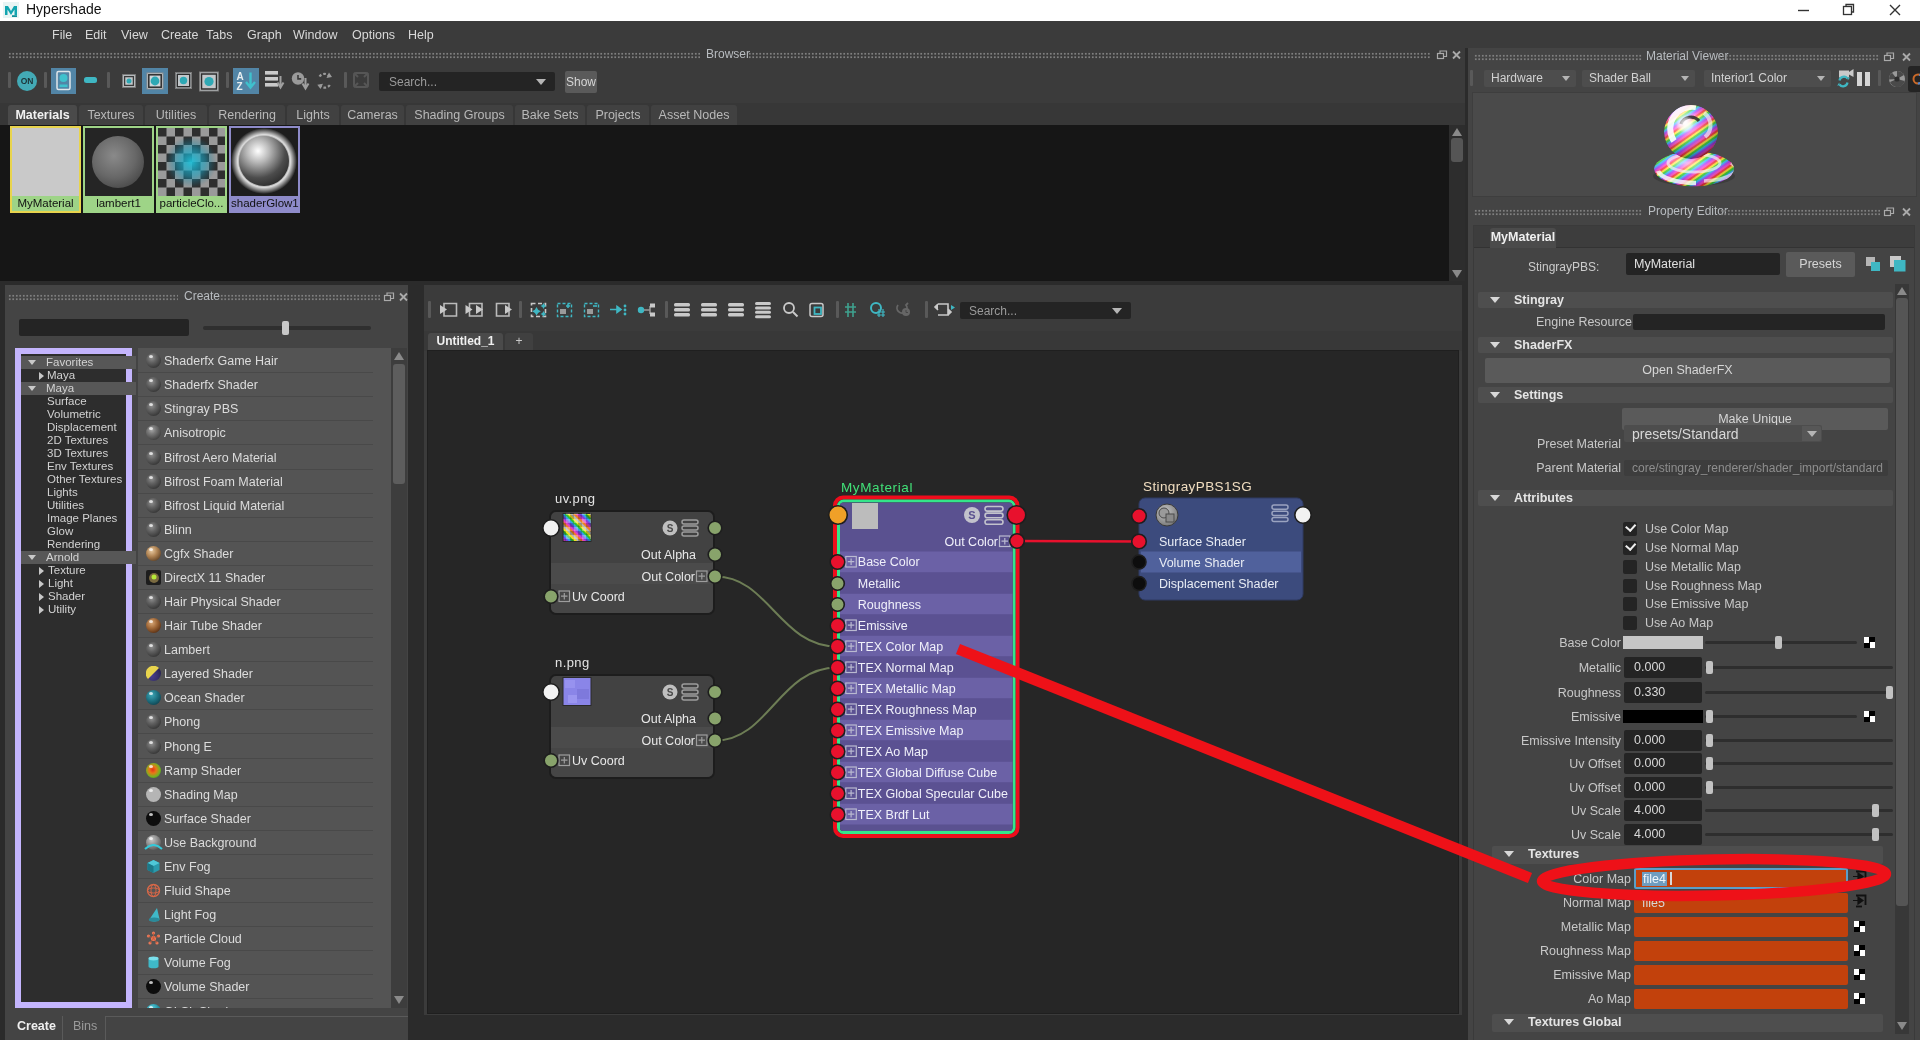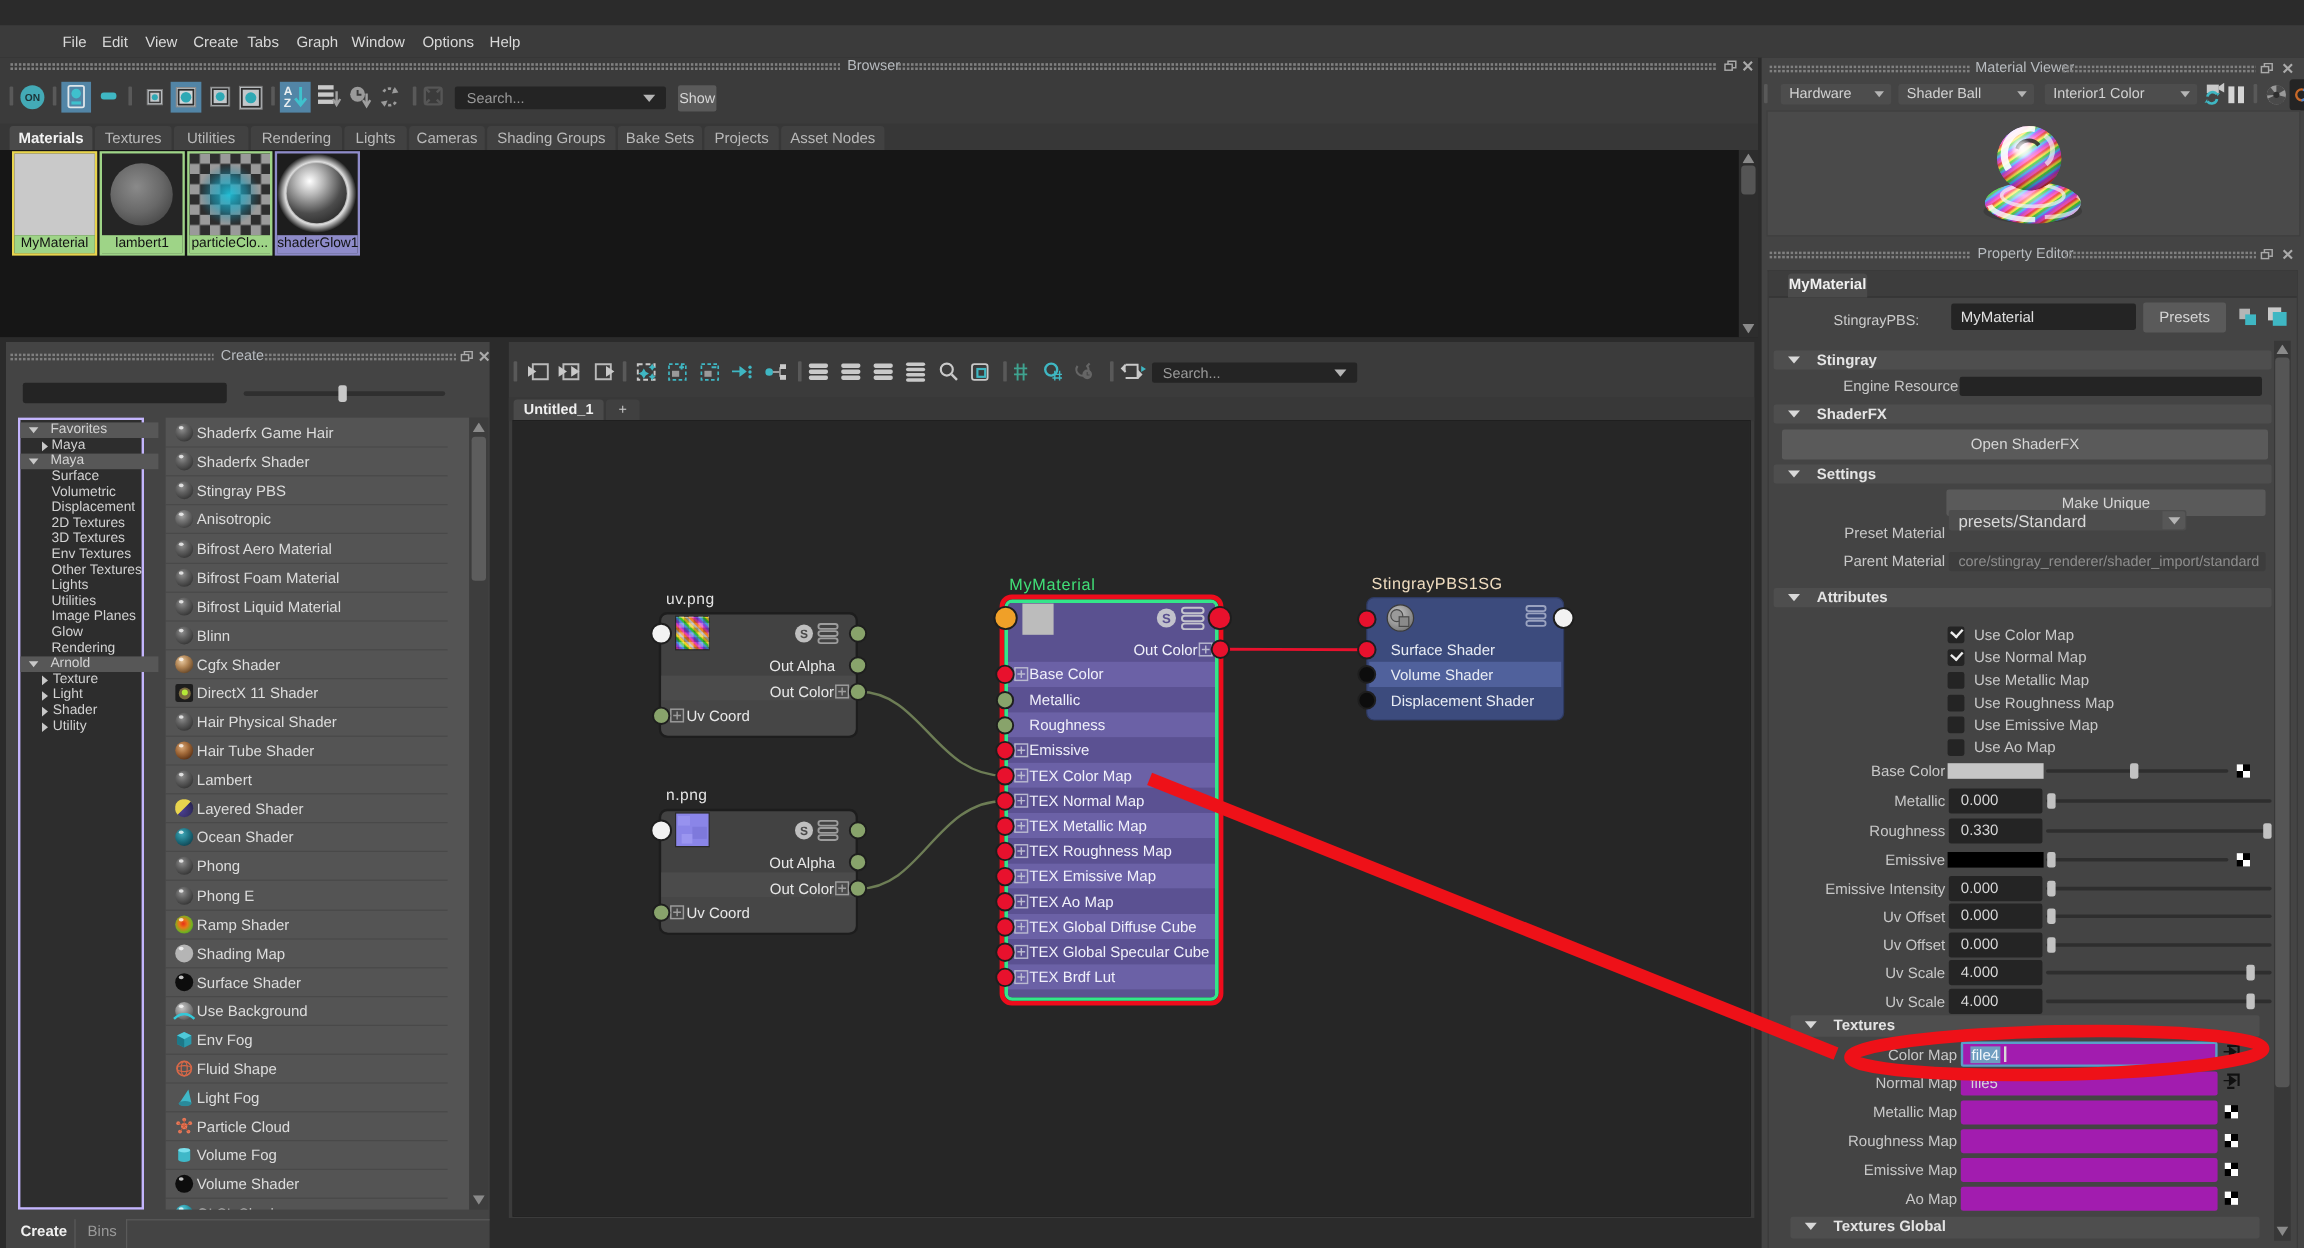--- a/index.html
+++ b/index.html
@@ -69,27 +69,41 @@
 .ptrack { position:absolute; height:3px; background:#2e2e2e; border-radius:1.5px; }
 .pthumb { position:absolute; width:7px; height:13px; background:#c2c2c2; border-radius:2px; }
 .pnum { position:absolute; left:149px; width:78px; height:21px; background:#242424;
   border-radius:2px; font-size:12.5px; color:#d8d8d8; padding:3px 0 0 10px; }
 .pcheck { position:absolute; left:148px; width:14px; height:14px; background:#242424;
   border-radius:2px; }
 .pcheck.on:after { content:""; position:absolute; left:2.5px; top:1px; width:7px; height:4.5px;
   border-left:2.2px solid #eee; border-bottom:2.2px solid #eee; transform:rotate(-48deg); }
 .chkico { position:absolute; width:11px; height:11px;
   background:conic-gradient(#000 0 25%, #fff 0 50%, #000 0 75%, #fff 0); }
-.mapfield { position:absolute; left:159px; width:214px; height:20px; background:#a21caf;
+.mapfield { position:absolute; left:159px; width:214px; height:20px; background:#c2410c;
   border-radius:2px; font-size:12.5px; color:#d8d8d8;text-decoration:underline; }
 </style>
 </head>
 <body>
 <div id="page">
 
+<div class="abs" id="titlebar">
+  <svg class="abs" style="left:3px;top:2px" width="16" height="16">
+    <rect x="0" y="0" width="16" height="16" fill="#e8f4f4"></rect>
+    <path d="M2 13 L2 4 L5 4 L8 9 L11 4 L14 4 L14 13 L11.5 13 L11.5 7.5 L8 13 L4.5 7.5 L4.5 13 Z" fill="#12a5b0"></path>
+    <rect x="9" y="13.2" width="5" height="1.8" fill="#0e8f99"></rect>
+  </svg>
+  <div class="abs ttl" style="font-size:14px;top:1px">Hypershade</div>
+  <svg class="abs" style="left:1793px;top:0" width="120" height="21">
+    <line x1="5" y1="10.5" x2="16" y2="10.5" stroke="#333" stroke-width="1.4"></line>
+    <rect x="50.5" y="6.5" width="8" height="8" fill="none" stroke="#333" stroke-width="1.3"></rect>
+    <path d="M53 6.5 L53 4.5 L60.5 4.5 L60.5 12 L58.5 12" fill="none" stroke="#333" stroke-width="1.3"></path>
+    <path d="M97 5 L107 15 M107 5 L97 15" stroke="#333" stroke-width="1.4"></path>
+  </svg>
+</div>
 
 <div class="abs" id="menubar">
   <div class="menuitem" style="left:12px">File</div>
   <div class="menuitem" style="left:45px">Edit</div>
   <div class="menuitem" style="left:81px">View</div>
   <div class="menuitem" style="left:121px">Create</div>
   <div class="menuitem" style="left:166px">Tabs</div>
   <div class="menuitem" style="left:207px">Graph</div>
   <div class="menuitem" style="left:253px">Window</div>
   <div class="menuitem" style="left:312px">Options</div>
@@ -274,21 +288,21 @@
       <rect x="1.5" y="3.5" width="6" height="5" fill="none" stroke="#aaa" stroke-width="1.2"></rect>
       <path d="M4 3.5 L4 1 L10.5 1 L10.5 6.5 L8 6.5" fill="none" stroke="#aaa" stroke-width="1.2"></path>
       <path d="M17 1.5 L24 8.5 M24 1.5 L17 8.5" stroke="#aaa" stroke-width="1.8"></path>
     </svg>
   </div>
 
   <div class="input" style="left:14px;top:34px;width:170px;height:17px"></div>
   <div class="abs" style="left:198px;top:41px;width:168px;height:4px;border-radius:2px;background:#2f2f2f"></div>
   <div class="abs" style="left:277px;top:36px;width:7px;height:14px;border-radius:2px;background:#c8c8c8"></div>
 
-  <div class="abs" id="tree" style="left:10px;top:63px;width:105px;height:660px;background:#2d2d2d;border:2px solid #c4b5fd">
+  <div class="abs" id="tree" style="left:10px;top:63px;width:117px;height:660px;background:#2d2d2d;border:6px solid #c4b5fd">
     <div class="trow hdr" style="top:2px">
           <span class="tri-d"></span>
           <span class="tlab">Favorites</span>
         </div>
     <div class="trow" style="top:15px">
           <span class="tri-r"></span>
           <span class="tlab">Maya</span>
         </div>
     <div class="trow hdr" style="top:28px">
           <span class="tri-d"></span>

